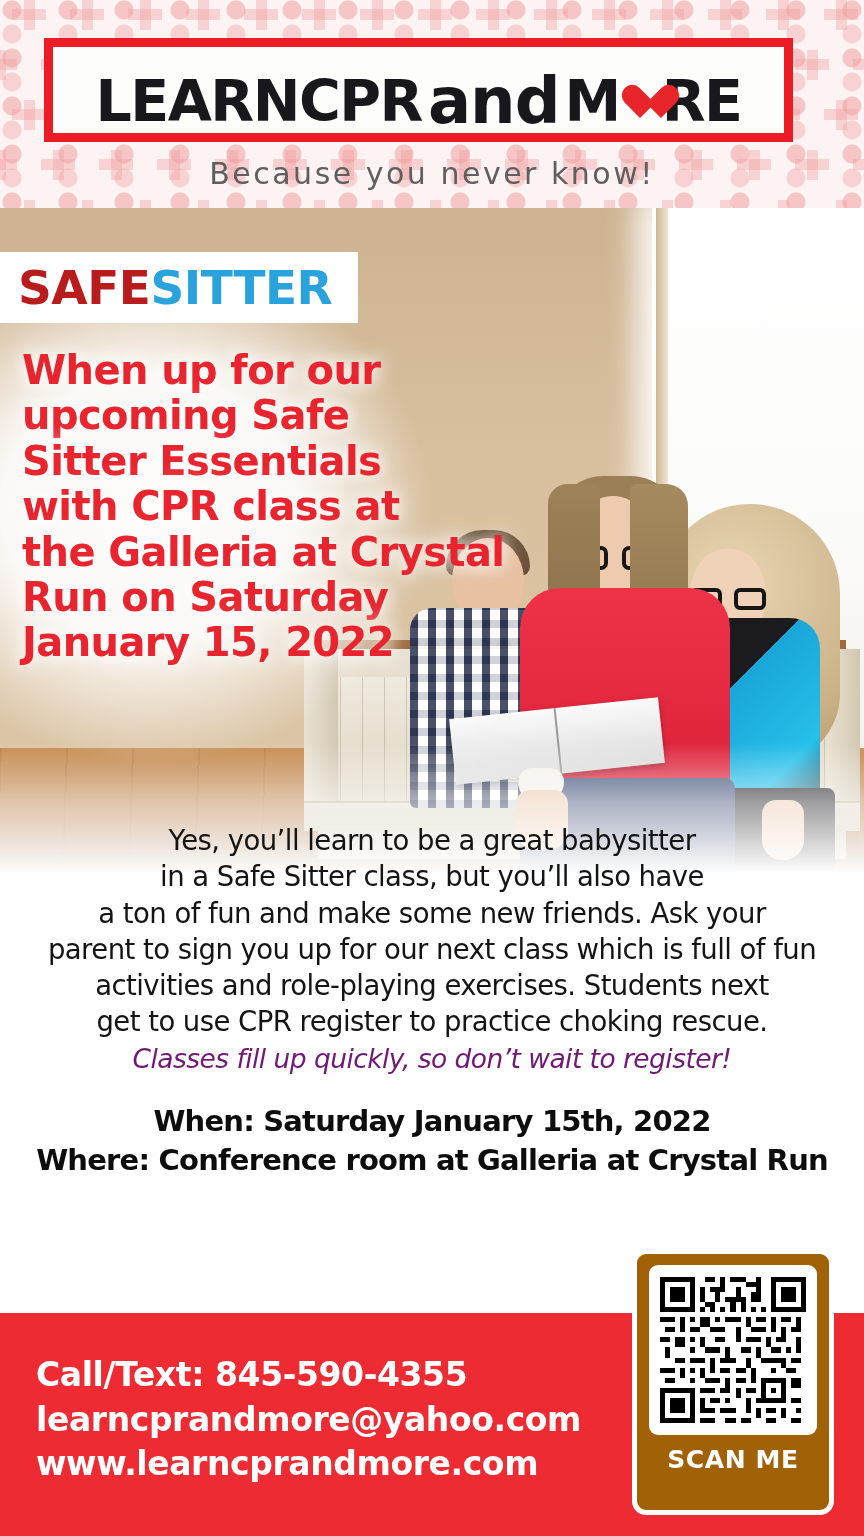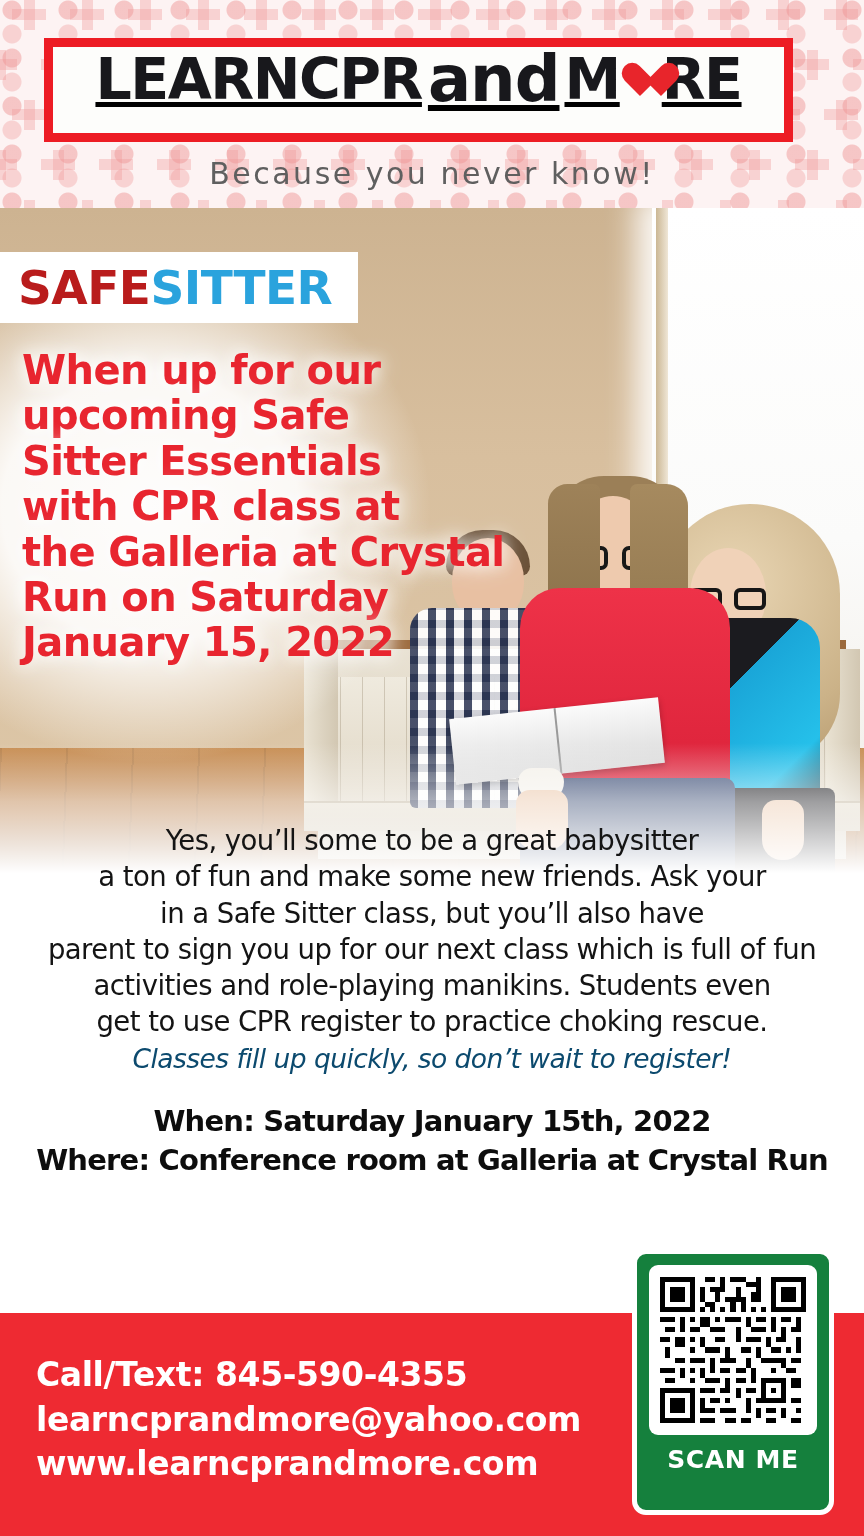--- a/index.html
+++ b/index.html
@@ -46,24 +46,23 @@
   .logo-box {
     position: absolute;
     left: 44px;
     top: 38px;
     width: 749px;
     height: 104px;
     box-sizing: border-box;
     background: #fdfdfb;
     border: 9px solid #ed1c24;
     display: flex;
-    align-items: flex-start;
+    align-items: flex-end;
     justify-content: center;
     z-index: 3;
-    text-decoration: underline;
   }
   .logo-text {
     font-family: "DejaVu Sans", sans-serif;
     font-weight: bold;
     font-size: 57px;
     letter-spacing: -1.5px;
     color: #18181c;
     white-space: nowrap;
     line-height: 1;
     display: flex;
@@ -335,21 +334,21 @@
     z-index: 6;
     font-family: "DejaVu Sans", sans-serif;
     font-size: 27.5px;
     line-height: 1.32;
     color: #141414;
     letter-spacing: -0.55px;
   }
   .bodycopy p { margin: 0; }
   .bodycopy .note {
     font-style: italic;
-    color: #0c4a6e;
+    color: #701a75;
     font-size: 26.5px;
     margin-top: 2px;
   }
 
   
   .details {
     position: absolute;
     left: 0;
     top: 1102px;
     width: 864px;
@@ -387,21 +386,21 @@
   }
   .footer-contact p { margin: 0; }
 
   
   .qr-card {
     position: absolute;
     left: 632px;
     top: 1249px;
     width: 202px;
     height: 266px;
-    background: #15803d;
+    background: #a16207;
     border: 5px solid #ffffff;
     border-radius: 14px;
     box-sizing: border-box;
     z-index: 8;
     display: flex;
     flex-direction: column;
     align-items: center;
   }
   .qr-panel {
     margin-top: 11px;
@@ -640,25 +639,25 @@
     <div>When up for our</div>
     <div>upcoming Safe</div>
     <div>Sitter Essentials</div>
     <div>with CPR class at</div>
     <div>the Galleria at Crystal</div>
     <div>Run on Saturday</div>
     <div>January 15, 2022</div>
   </div>
 
   <div class="bodycopy">
-    <p>Yes, you’ll some to be a great babysitter</p>
+    <p>Yes, you’ll learn to be a great babysitter</p>
+    <p>in a Safe Sitter class, but you’ll also have</p>
     <p>a ton of fun and make some new friends. Ask your</p>
-    <p>in a Safe Sitter class, but you’ll also have</p>
     <p>parent to sign you up for our next class which is full of fun</p>
-    <p>activities and role-playing manikins. Students even</p>
+    <p>activities and role-playing exercises. Students next</p>
     <p>get to use CPR register to practice choking rescue.</p>
     <p class="note">Classes fill up quickly, so don’t wait to register!</p>
   </div>
 
   <div class="details">
     <p>When: Saturday January 15th, 2022</p>
     <p>Where: Conference room at Galleria at Crystal Run</p>
   </div>
 
   <div class="footer">

